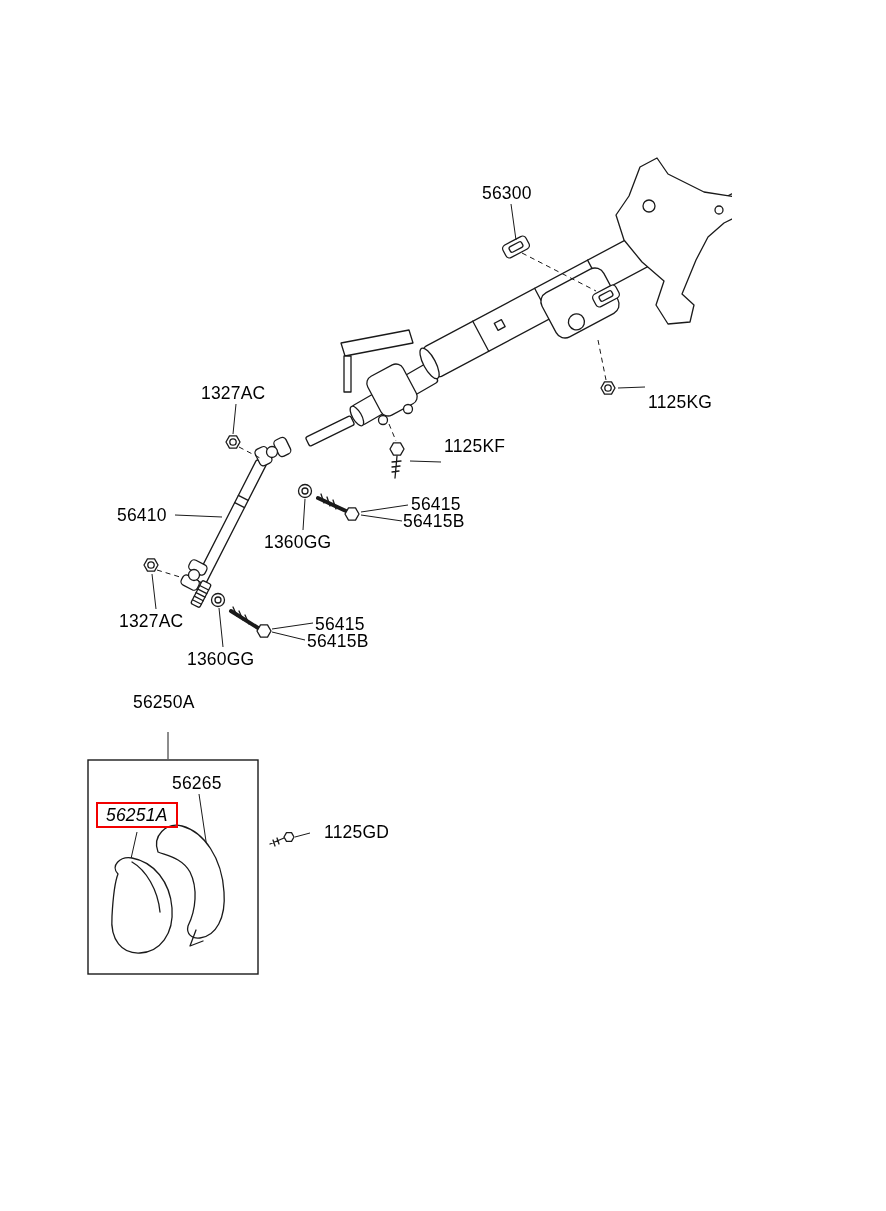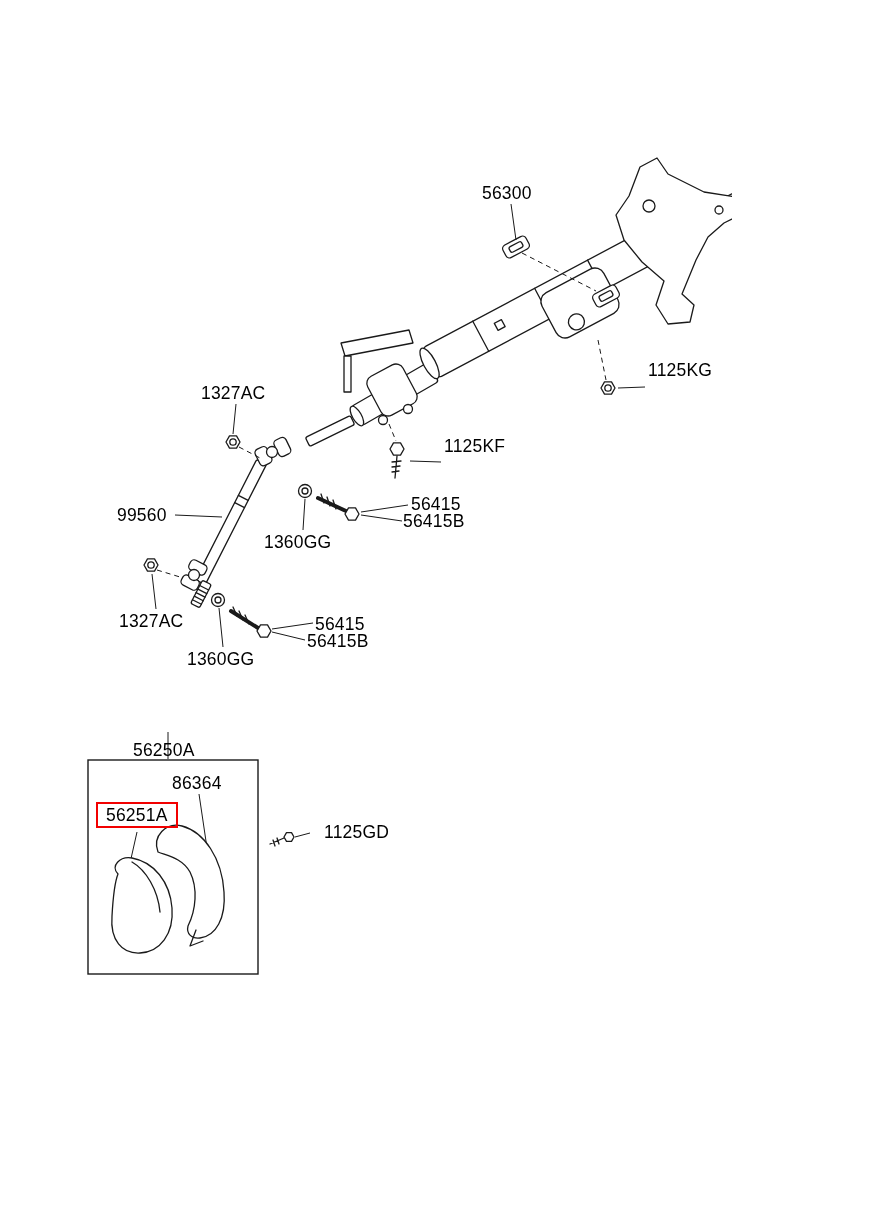--- a/index.html
+++ b/index.html
@@ -15,20 +15,21 @@
     position:absolute;
     font-size:17.5px;
     line-height:20px;
     color:#000;
     white-space:nowrap;
     letter-spacing:0.2px;
   }
   .lbl-boxed{
     border:2px solid #f20000;
     padding:1px 8px;
+    font-style:italic;
   }
   .art{stroke:#1a1a1a;fill:none;stroke-width:1.3;stroke-linejoin:round;stroke-linecap:round;}
   .artw{stroke:#1a1a1a;fill:#ffffff;stroke-width:1.3;stroke-linejoin:round;}
   .leader{stroke:#1a1a1a;fill:none;stroke-width:1;}
   .dash{stroke:#1a1a1a;fill:none;stroke-width:1;stroke-dasharray:5 4;}
   .thick{stroke:#1a1a1a;stroke-width:4;fill:none;stroke-linecap:round;}
 </style>
 </head>
 <body>
 
@@ -203,29 +204,29 @@
       </g>
 
       <g>
         <path class="artw" d="M118 874 C110 866 120 856 132 858 C154 862 170 882 172 908 C174 934 160 952 140 953 C122 954 110 940 112 916 C113 898 114 884 118 874 Z"></path>
         <path class="art" d="M132 862 C146 870 158 890 160 912"></path>
       </g>
     </g>
   </svg>
 
   <div class="lbl" style="left:482px;top:183px">56300</div>
-  <div class="lbl" style="left:648px;top:360px">1125KG</div>
+  <div class="lbl" style="left:648px;top:392px">1125KG</div>
   <div class="lbl" style="left:201px;top:383px">1327AC</div>
   <div class="lbl" style="left:444px;top:436px">1125KF</div>
-  <div class="lbl" style="left:117px;top:505px">99560</div>
+  <div class="lbl" style="left:117px;top:505px">56410</div>
   <div class="lbl" style="left:411px;top:494px">56415</div>
   <div class="lbl" style="left:403px;top:511px">56415B</div>
   <div class="lbl" style="left:264px;top:532px">1360GG</div>
   <div class="lbl" style="left:119px;top:611px">1327AC</div>
   <div class="lbl" style="left:315px;top:614px">56415</div>
   <div class="lbl" style="left:307px;top:631px">56415B</div>
   <div class="lbl" style="left:187px;top:649px">1360GG</div>
-  <div class="lbl" style="left:133px;top:740px">56250A</div>
-  <div class="lbl" style="left:172px;top:773px">86364</div>
+  <div class="lbl" style="left:133px;top:692px">56250A</div>
+  <div class="lbl" style="left:172px;top:773px">56265</div>
   <div class="lbl lbl-boxed" style="left:96px;top:802px">56251A</div>
   <div class="lbl" style="left:324px;top:822px">1125GD</div>
 
 </div>
 
 </body></html>

